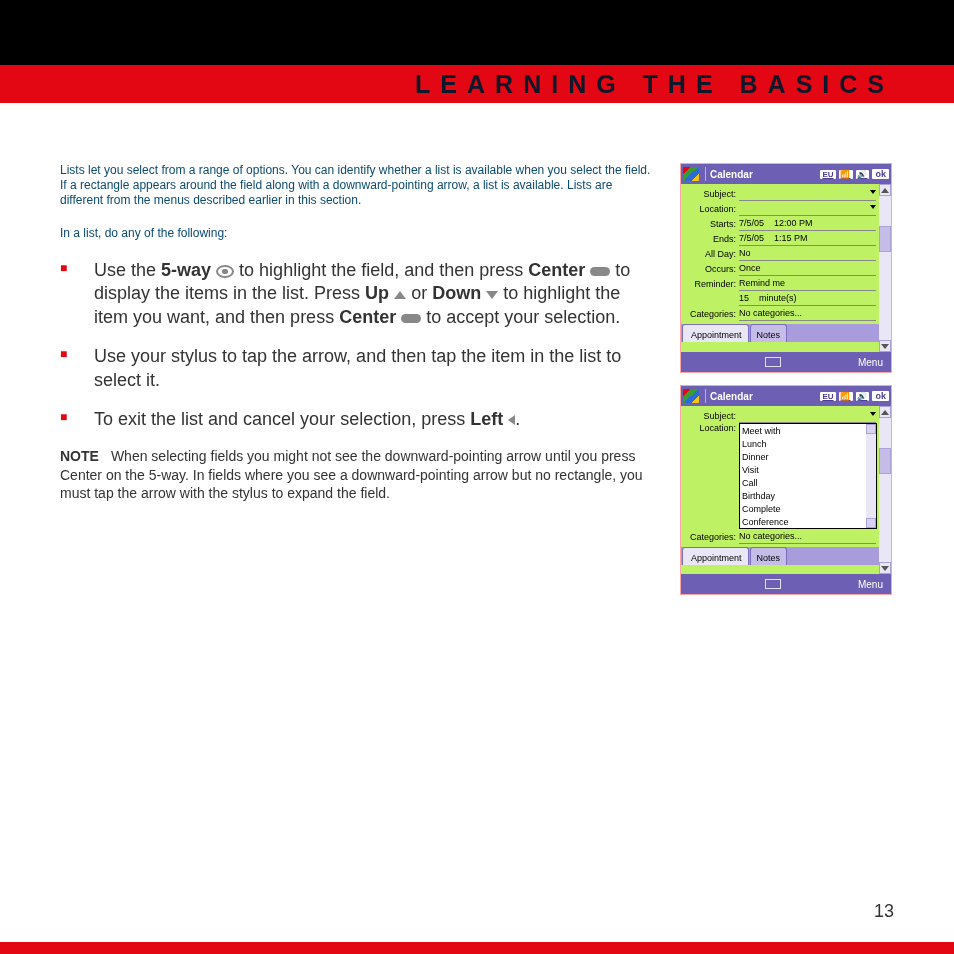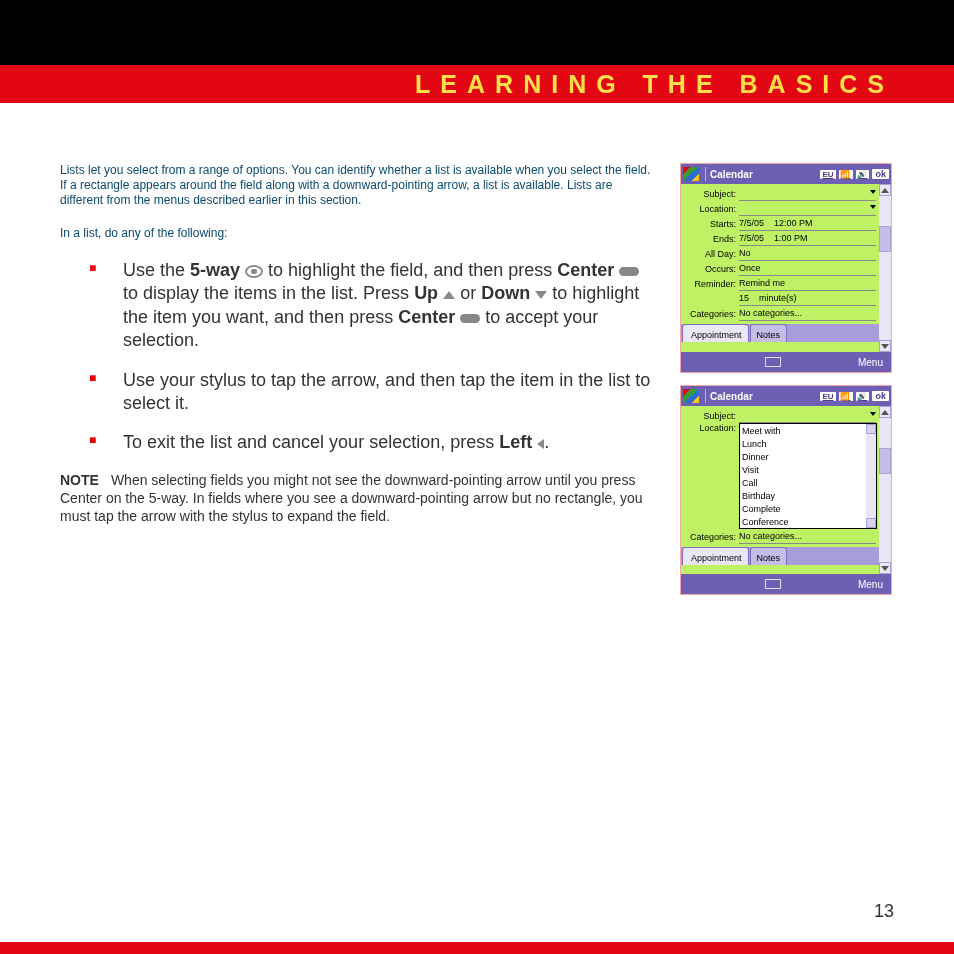--- a/index.html
+++ b/index.html
@@ -1,27 +1,27 @@
 <!DOCTYPE html>
 <html><head>
 <meta charset="utf-8">
 <style>
   * { box-sizing: border-box; margin: 0; padding: 0; }
   body { width: 954px; height: 954px; font-family: Arial, Helvetica, sans-serif; background: #fff; }
   .page { width: 100%; height: 100%; display: flex; flex-direction: column; }
   .header-black { background: #000; height: 65px; }
   .header-red { background: #e30613; height: 38px; display: flex; align-items: center; justify-content: flex-end; padding-right: 60px; }
-  .header-title { color: #fde047; font-weight: bold; font-size: 25px; letter-spacing: 10px; font-family: Arial, sans-serif; }
+  .header-title { color: #0f172a; font-weight: bold; font-size: 25px; letter-spacing: 10px; font-family: Arial, sans-serif; }
   .content-area { flex: 1; display: flex; padding: 60px 60px 20px 60px; gap: 24px; }
   .left-col { flex: 1; min-width: 0; }
   .right-col { width: 214px; display: flex; flex-direction: column; gap: 12px; }
   .subhead { font-weight: bold; font-size: 18px; color: #222; margin-bottom: 6px; font-family: Arial, sans-serif; }
   .bodytext { font-size: 12px; color: #0c4a6e; line-height: 1.25; margin-bottom: 18px; }
   .bullet-list { list-style: none; padding-left: 34px; }
-  .bullet-list li { position: relative; font-size: 18px; color: #333; line-height: 1.3; margin-bottom: 16px; margin-left: 29px; }
+  .bullet-list li { position: relative; font-size: 18px; color: #333; line-height: 1.3; margin-bottom: 16px; }
   .bullet-list li::before { content: "■"; color: #e30613; position: absolute; left: -34px; top: 2px; font-size: 12px; }
   .note { font-size: 14px; color: #333; line-height: 1.3; }
   .note .note-label { font-weight: bold; margin-right: 12px; }
   .page-num { text-align: right; font-size: 18px; color: #333; padding: 0 60px 20px 0; }
   .footer-red { background: #e30613; height: 12px; }
   .inline-icon { display: inline-block; vertical-align: middle; }
 
   
   .screenshot { border: 1px solid #fca5a5; width: 212px; height: 210px; display: flex; flex-direction: column; font-family: Tahoma, Arial, sans-serif; font-size: 10px; }
   .ss-titlebar { background: #6d5fb3; color: #fff; height: 20px; display: flex; align-items: center; padding: 0 2px; }
@@ -127,21 +127,21 @@
                 <div class="ss-label">Starts:</div>
                 <div class="ss-val">
                   <span>7/5/05</span>
                   <span>12:00 PM</span>
                 </div>
               </div>
             <div class="ss-row">
                 <div class="ss-label">Ends:</div>
                 <div class="ss-val">
                   <span>7/5/05</span>
-                  <span>1:00 PM</span>
+                  <span>1:15 PM</span>
                 </div>
               </div>
             <div class="ss-row">
                 <div class="ss-label">All Day:</div>
                 <div class="ss-val">
                   <span>No</span>
                 </div>
               </div>
             <div class="ss-row">
                 <div class="ss-label">Occurs:</div>

